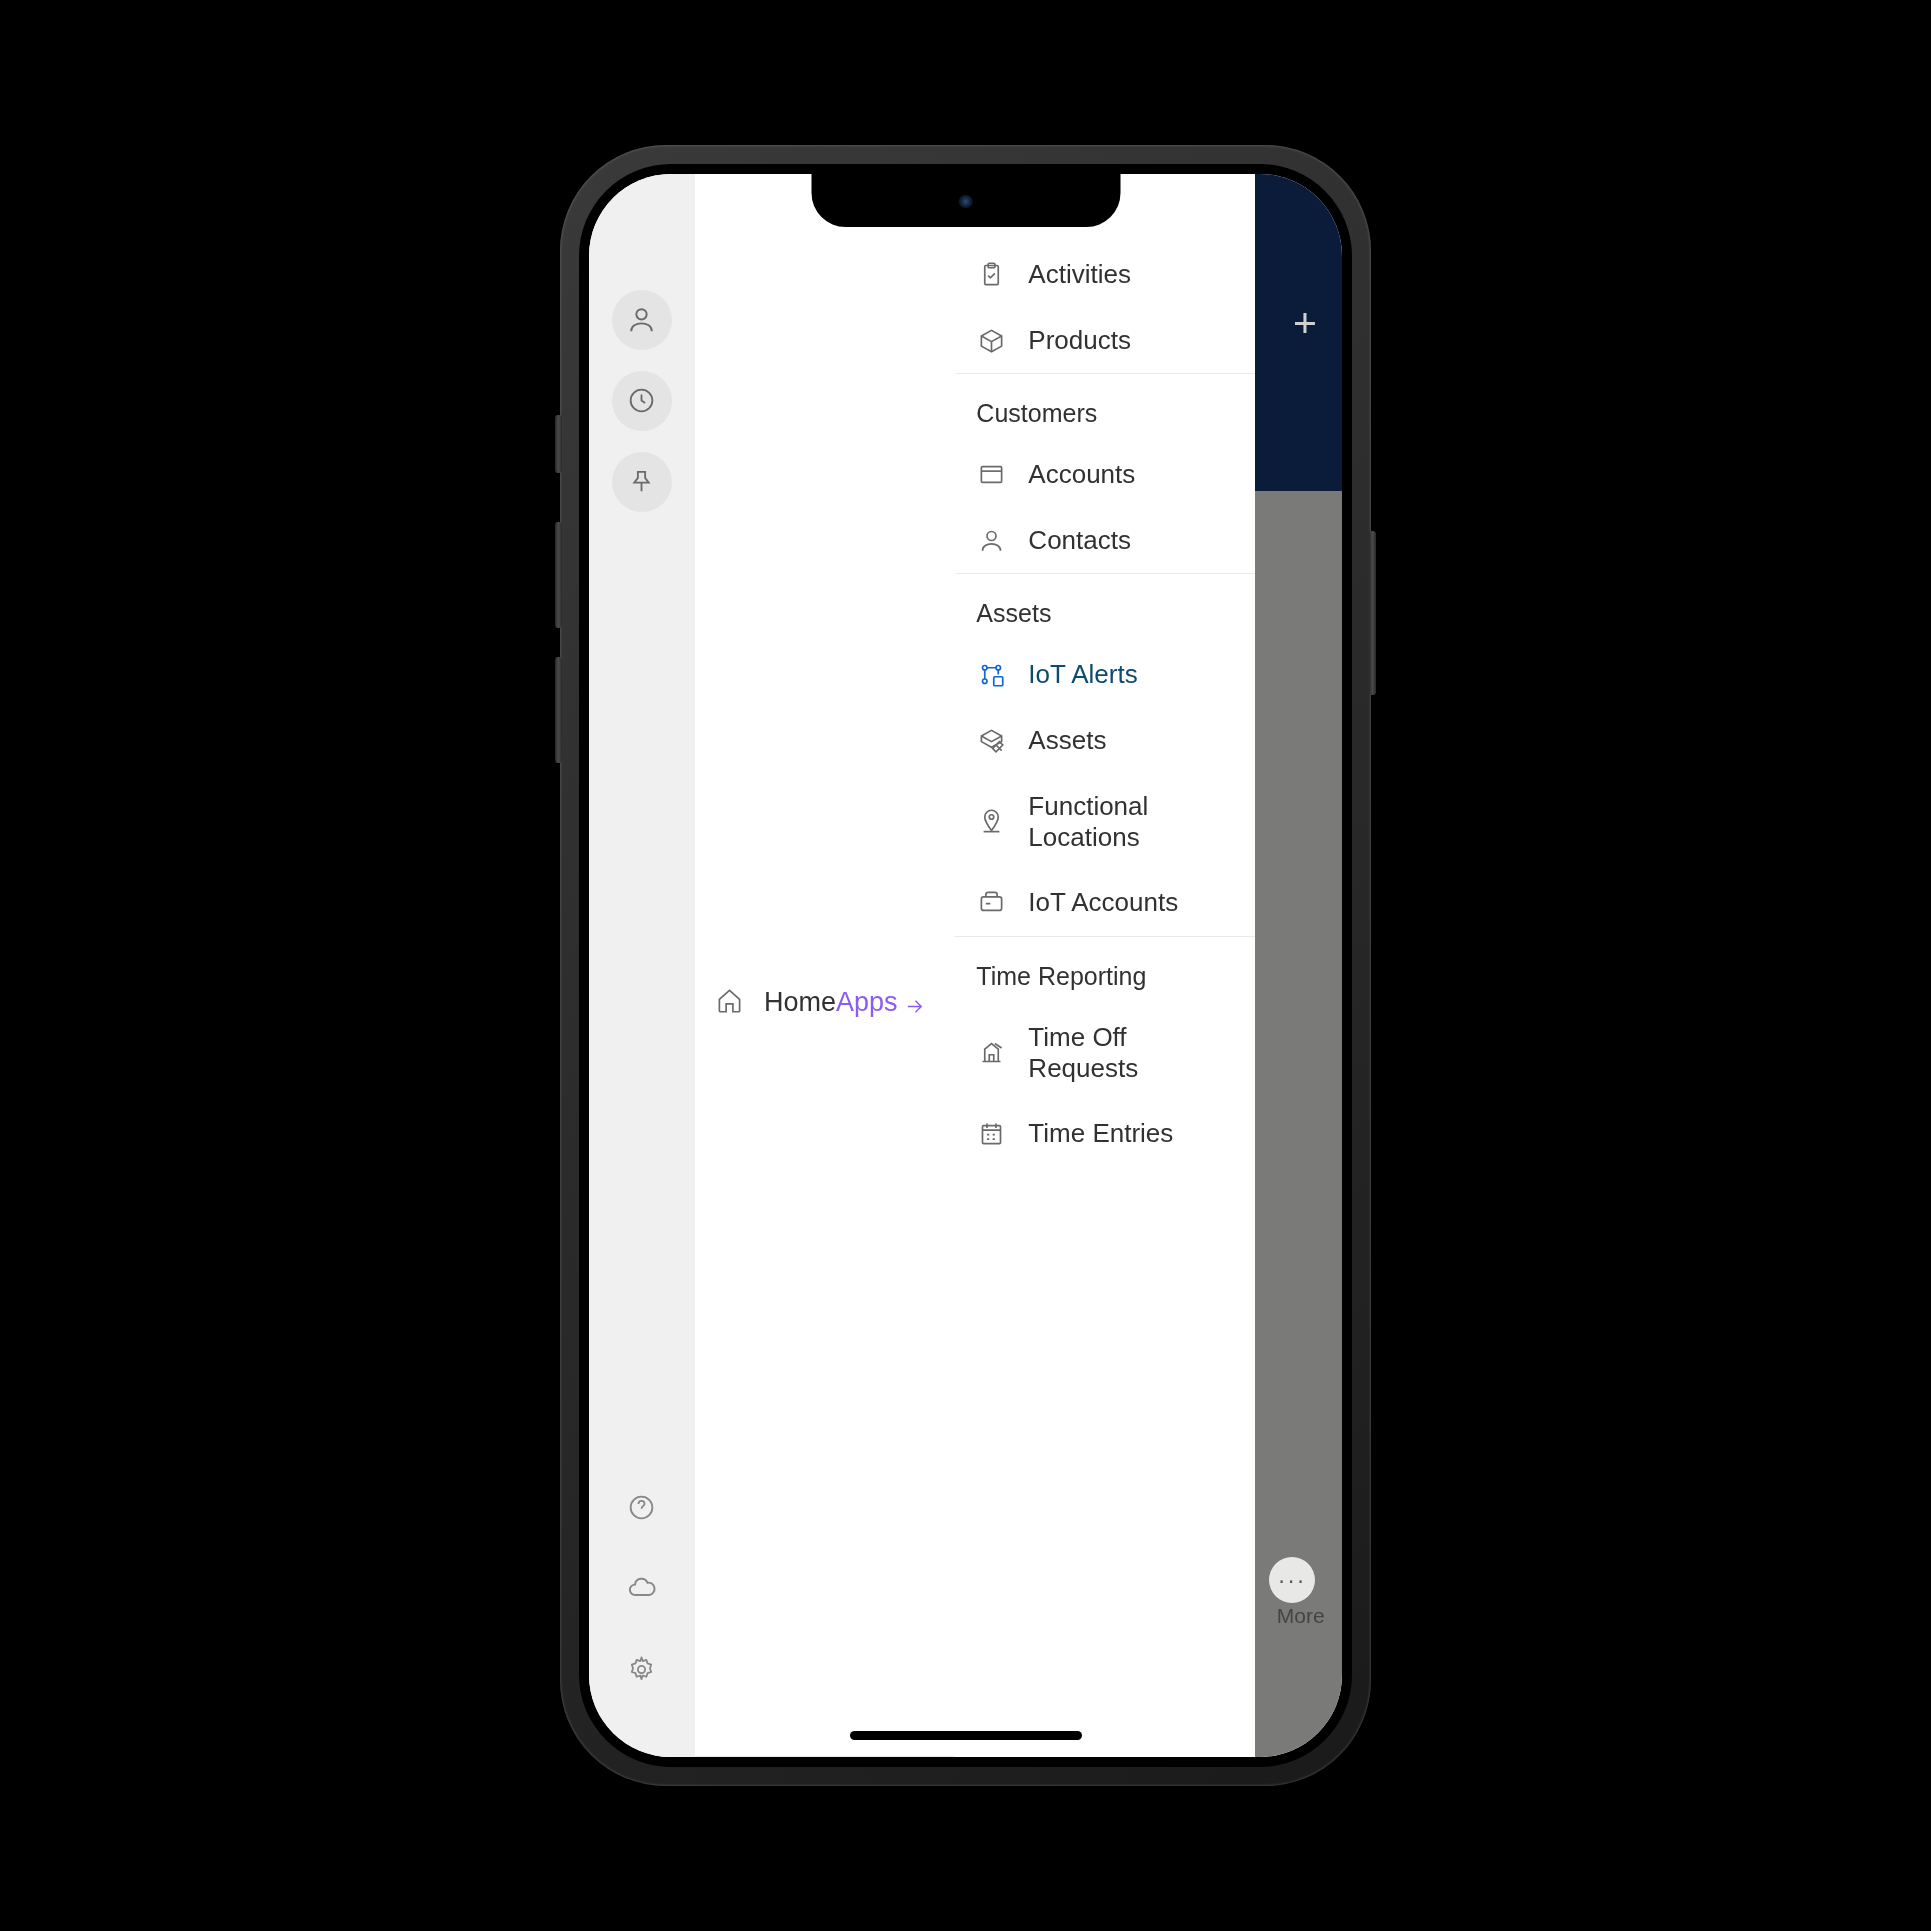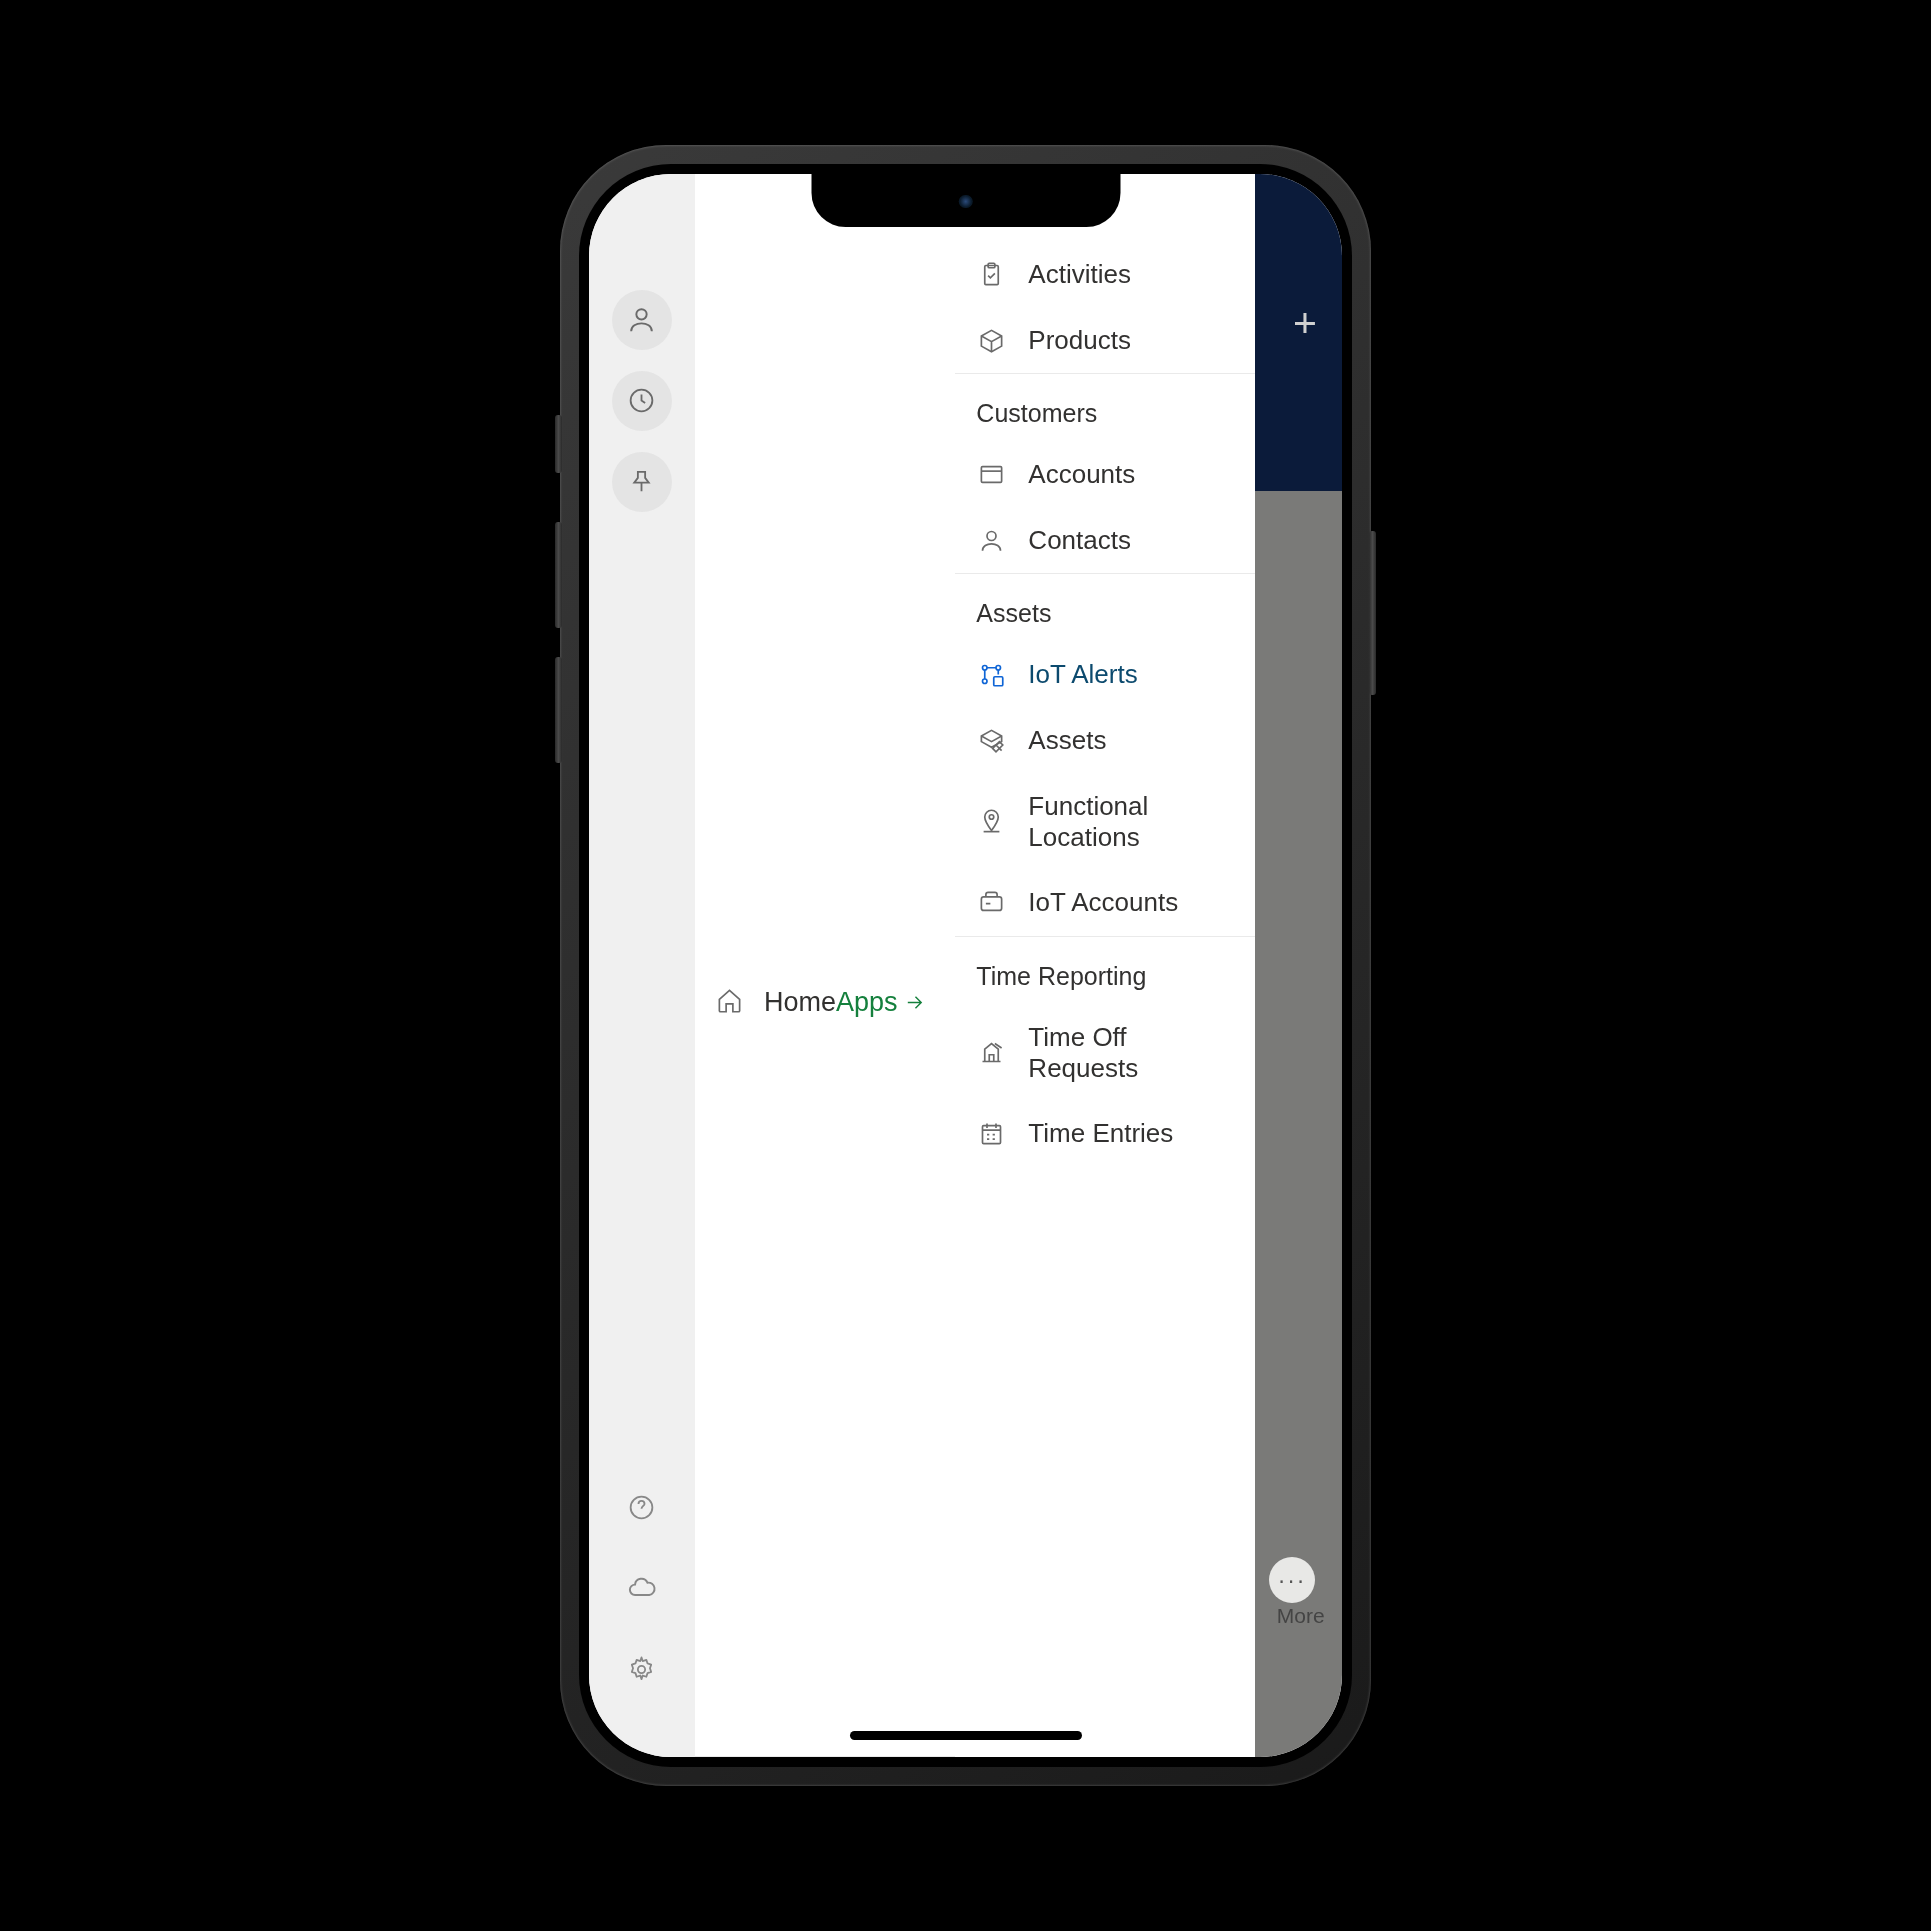--- a/index.html
+++ b/index.html
@@ -124,21 +124,21 @@
   overflow: hidden;
 }
 .nav-header {
   display: flex;
   align-items: center;
   padding: 97px 29px 23px 21px;
   border-bottom: 1px solid #eaeaea;
 }
 .nav-header .home-icon { color: #6a6a6a; margin-right: 21px; }
 .nav-header .home-label { font-size: 27px; color: #323130; flex: 1; }
-.nav-header .apps-link { font-size: 27px; color: #15803d; display: flex; align-items: center; gap: 5.8px; }
+.nav-header .apps-link { font-size: 27px; color: #8b5cf6; display: flex; align-items: flex-end; gap: 5.8px; }
 .nav-scroll { overflow-y: auto; flex: 1; padding-bottom: 58px; }
 .section-header {
   font-size: 25px;
   color: #323130;
   padding: 25px 21px 13.5px 21px;
   font-weight: 400;
   border-top: 1px solid #eaeaea;
 }
 .section-header:first-child { border-top: none; }
 .nav-item {

